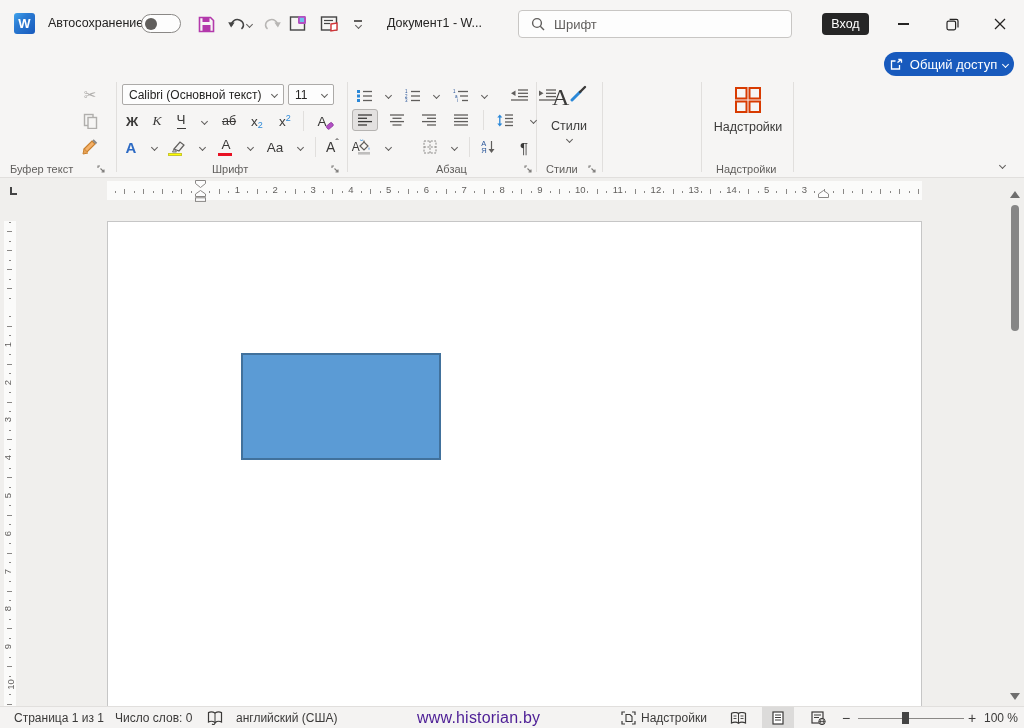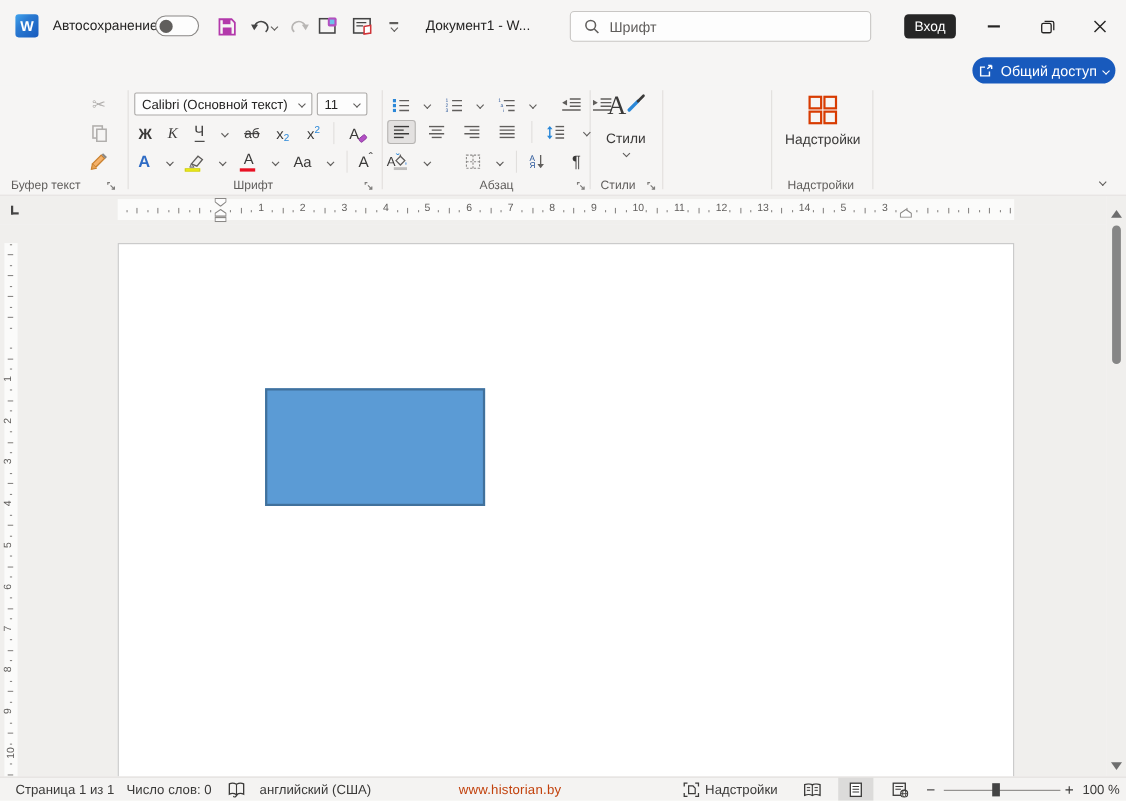--- a/index.html
+++ b/index.html
@@ -77,21 +77,21 @@
   .scrollbar { position:absolute; left:1006px; top:178px; width:18px; height:528px; background:#f0efed; }
   .sb-thumb { position:absolute; left:5px; top:27px; width:8px; height:126px; background:#868686; border-radius:4px; }
   .sb-arrow { position:absolute; left:4px; width:0; height:0; }
   .sb-up { top:13px; border-left:5px solid transparent; border-right:5px solid transparent; border-bottom:7px solid #6e6e6e; }
   .sb-down { bottom:6px; border-left:5px solid transparent; border-right:5px solid transparent; border-top:7px solid #6e6e6e; }
 
   
   .statusbar { position:absolute; left:0; top:706px; width:1024px; height:22px; background:#f4f3f2; border-top:1px solid #e1dfdd;
     font-size:12px; color:#3b3a39; }
   .sb-item { position:absolute; top:0; height:22px; display:flex; align-items:center; gap:5px; }
-  .watermark { color:#c2410c; font-size:12px; letter-spacing:.2px; }
+  .watermark { color:#4c1d95; font-size:16px; letter-spacing:.2px; }
   .viewbtn { position:absolute; top:0; width:32px; height:22px; display:flex; align-items:center; justify-content:center; }
   .viewbtn.sel { background:#dcdbda; }
   .zoom-track { position:absolute; left:858px; top:11px; width:106px; height:1px; background:#8a8886; }
   .zoom-thumb { position:absolute; left:902px; top:5px; width:7px; height:12px; background:#444; }
   .zsign { position:absolute; top:0; height:22px; display:flex; align-items:center; font-size:14px; color:#3b3a39; }
 </style>
 </head>
 <body>
 
 <div class="app">

